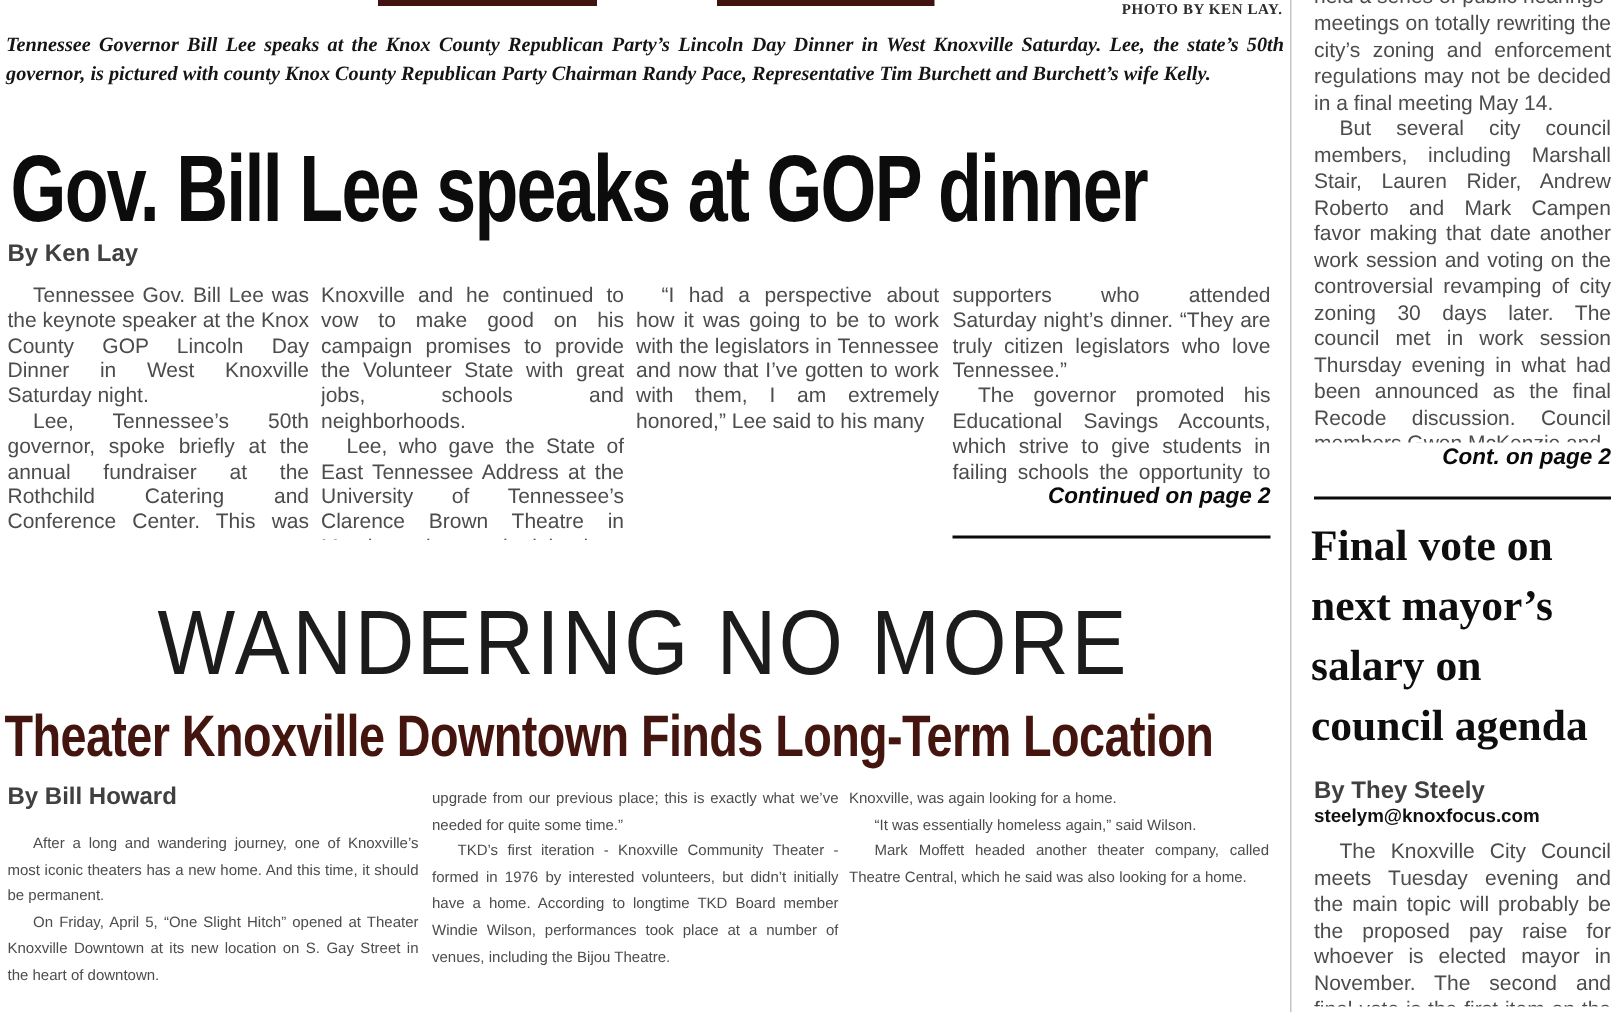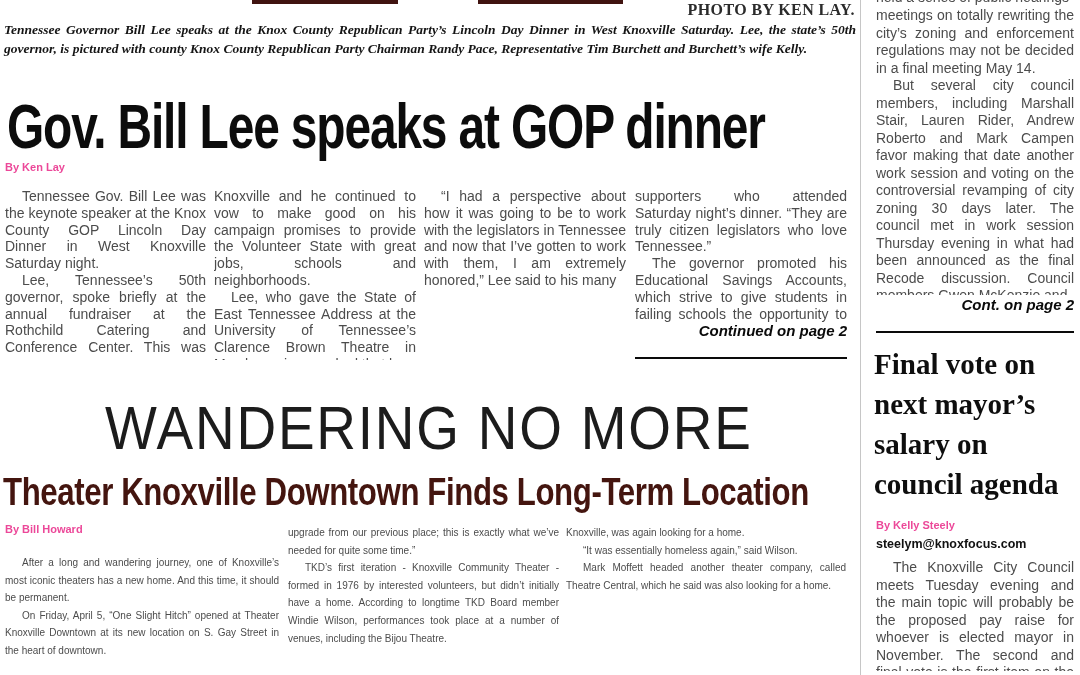--- a/index.html
+++ b/index.html
@@ -12,42 +12,42 @@
   .abs{position:absolute;}
 
   
   .topbar{height:4px;background:#401310;top:0;}
   .bar-a{left:252px;width:146px;}
   .bar-b{left:478px;width:145px;}
 
   
   .photo-credit{
     left:555px;top:1px;width:300px;text-align:right;
-    font-family:"Liberation Serif",serif;font-size:16px;letter-spacing:.4px;
+    font-family:"Liberation Serif",serif;font-size:10px;letter-spacing:.4px;
     color:#2b2b2b;font-weight:bold;
   }
 
   
   .caption{
     left:4px;top:20px;width:852px;
     font-family:"Liberation Serif",serif;font-style:italic;font-weight:bold;
     font-size:13.5px;line-height:19px;color:#151515;text-align:justify;
   }
 
   
   .cond{display:inline-block;white-space:nowrap;transform-origin:0 50%;}
 
   
   .gop-headline{left:3px;top:84px;width:856px;height:78px;line-height:76px;margin:4px;}
   .gop-headline .cond{
     font-size:63px;font-weight:bold;letter-spacing:-1.5px;color:#0c0c0c;
     transform:scaleX(.76);
   }
 
-  .byline{font-size:11px;font-weight:bold;color:#ec4899;}
+  .byline{font-size:16px;font-weight:bold;color:#404040;}
   .byline-1{left:5px;top:161px;}
   .byline-3{left:5px;top:523px;}
 
   
   .bodycol{overflow:hidden;text-align:justify;}
   .gopcol{font-size:14px;line-height:16.8px;}
   .gcol1{left:5px;top:188px;width:201px;height:170px;}
   .gcol2{left:214px;top:188px;width:202px;height:172px;}
   .gcol3{left:424px;top:188px;width:202px;height:172px;}
   .gcol4{left:635px;top:188px;width:212px;height:134px;}
@@ -133,21 +133,21 @@
 <div class="abs bodycol recode-body">
     <p class="para noindent">meetings on totally rewriting the city’s zoning and enforcement regulations may not be decided in a final meeting May 14.</p>
     <p class="para">But several city council members, including Marshall Stair, Lauren Rider, Andrew Roberto and Mark Campen favor making that date another work session and voting on the controversial revamping of city zoning 30 days later. The council met in work session Thursday evening in what had been announced as the final Recode discussion. Council members Gwen McKenzie and</p>
   </div>
 <div class="abs continued continued-2">Cont. on page 2</div>
 
 <h2 class="abs salary-headline">Final vote on
 next mayor’s
 salary on
 council agenda</h2>
-<div class="abs byline byline-2">By Kelly Steely</div>
+<div class="abs byline byline-2">By They Steely</div>
 <div class="abs email">steelym@knoxfocus.com</div>
 <div class="abs bodycol salary-body">
     <p class="para">The Knoxville City Council meets Tuesday evening and the main topic will probably be the proposed pay raise for whoever is elected mayor in November. The second and final vote is the first item on the agenda.</p>
   </div>
 
 <h2 class="abs kicker"><span class="cond">WANDERING NO MORE</span></h2>
 <h2 class="abs theater-headline"><span class="cond">Theater Knoxville Downtown Finds Long-Term Location</span></h2>
 <div class="abs byline byline-3">By Bill Howard</div>
 
 <div class="abs bodycol tcol tcolA">

